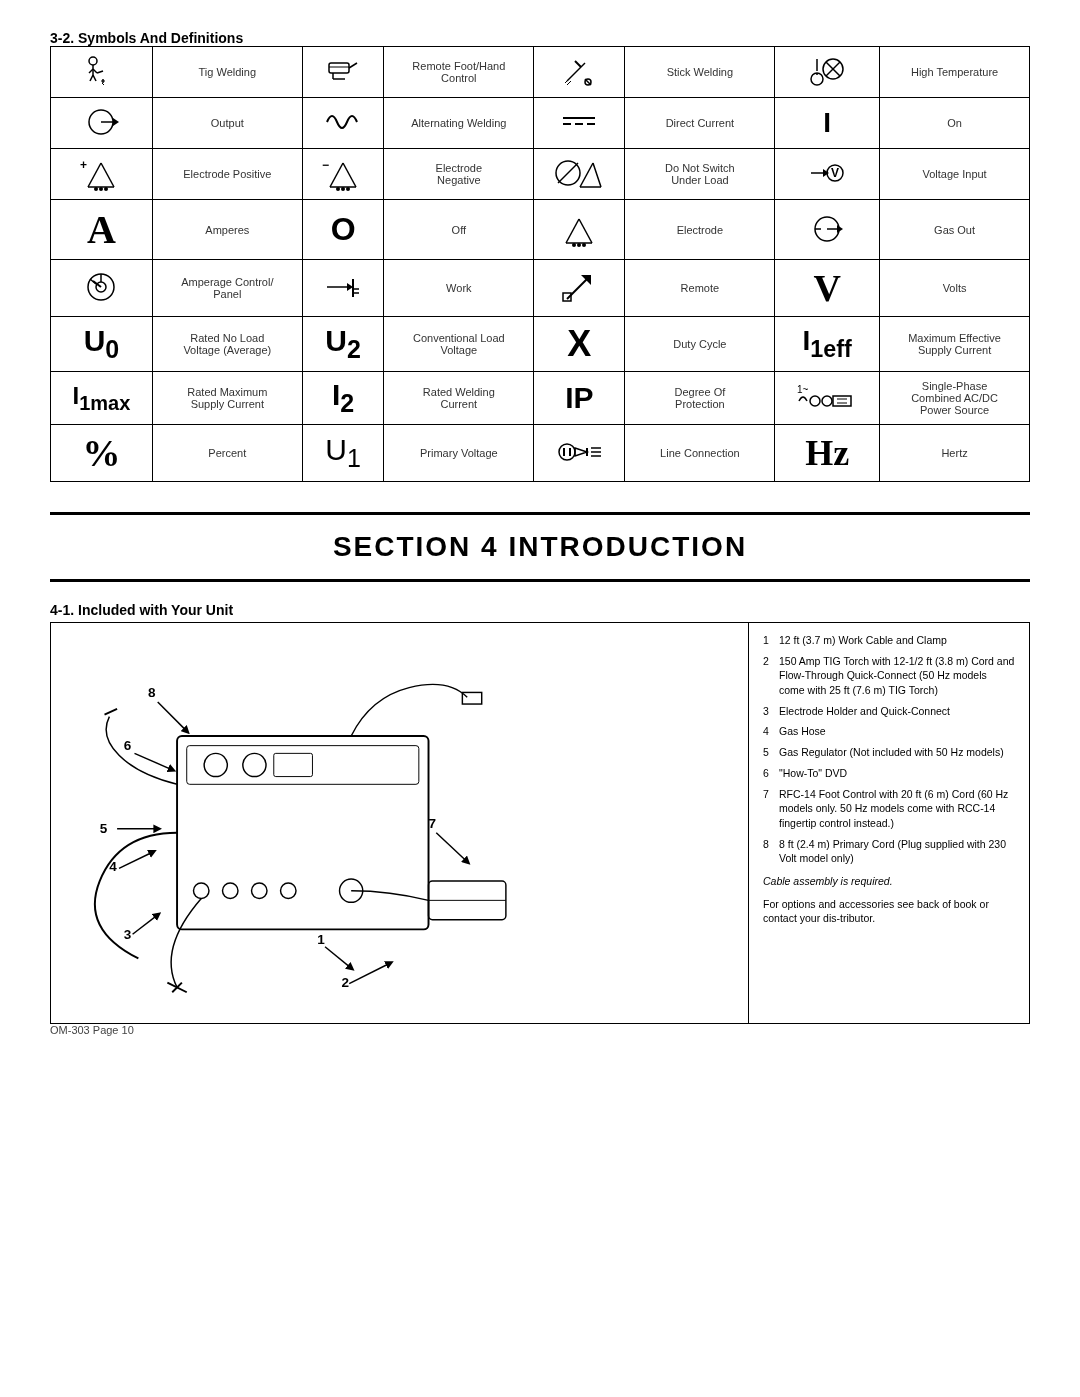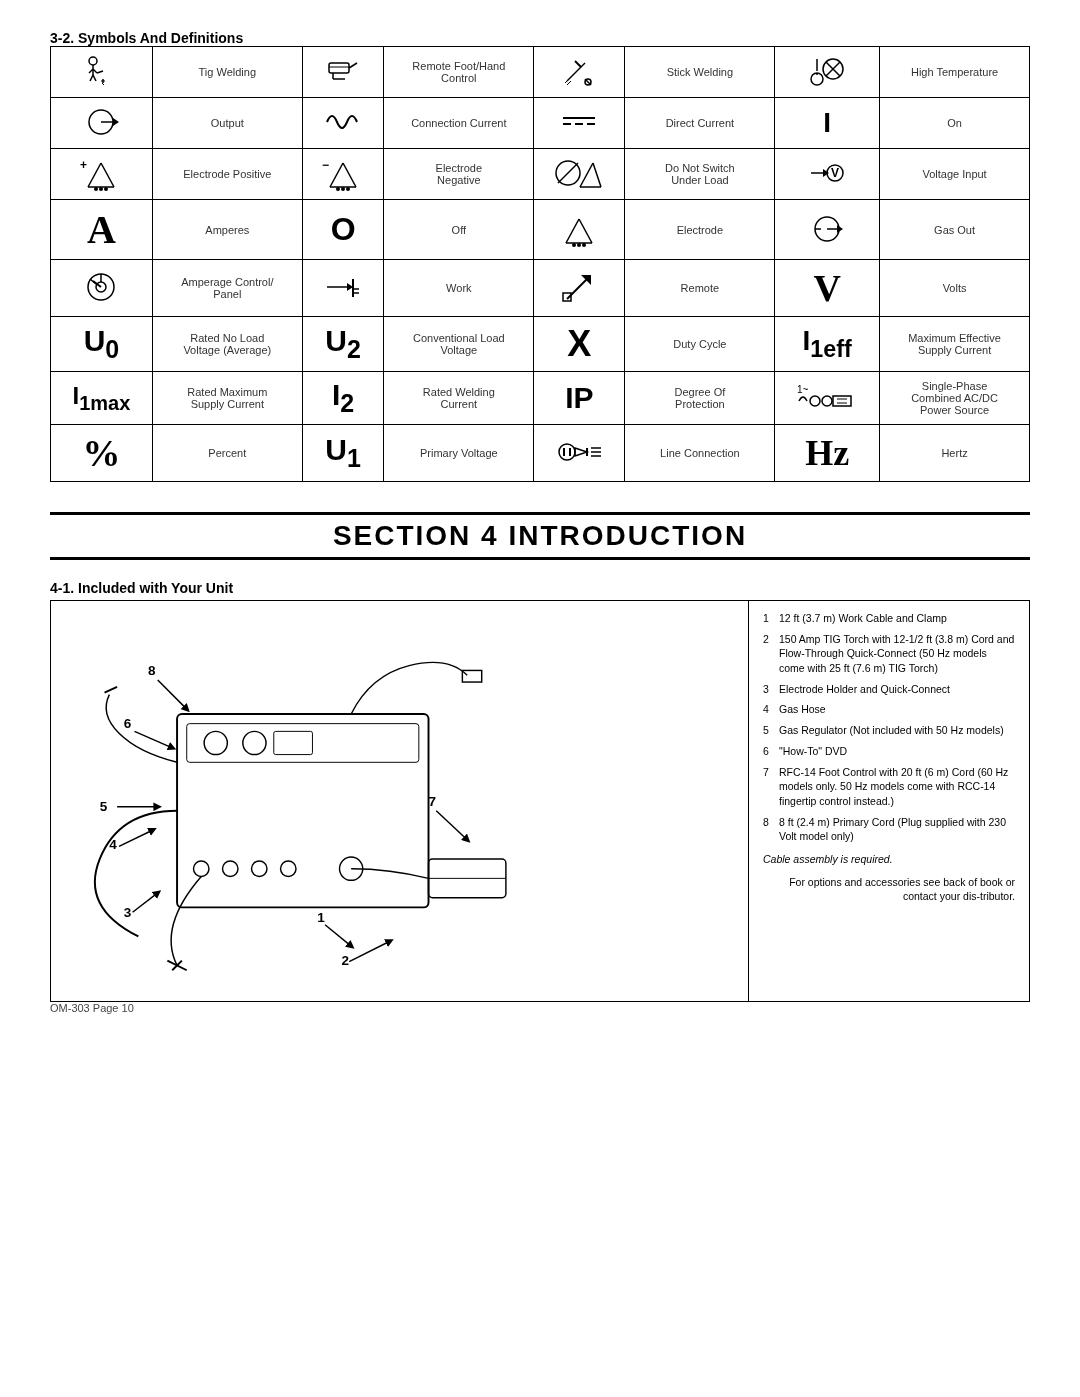--- a/index.html
+++ b/index.html
@@ -45,21 +45,21 @@
       color: #333;
     }
 
     
     .section4-title {
       text-align: center;
       font-size: 28px;
       font-weight: bold;
       border-top: 3px solid #000;
       border-bottom: 3px solid #000;
-      padding: 5px 0;
+      padding: 16px 0;
       margin-bottom: 20px;
       letter-spacing: 2px;
     }
 
     .subsection-heading {
       font-size: 14px;
       font-weight: bold;
       margin-bottom: 4px;
     }
 
@@ -167,21 +167,21 @@
           <line x1="18" y1="18" x2="30" y2="18" stroke="#000" stroke-width="1.5"></line>
           <polygon points="30,14 36,18 30,22" fill="#000"></polygon>
         </svg>
       </td>
       <td class="label-cell">Output</td>
       <td class="symbol-cell">
         <svg width="36" height="36" viewBox="0 0 36 36">
           <path d="M2,18 Q7,6 12,18 Q17,30 22,18 Q27,6 32,18" fill="none" stroke="#000" stroke-width="2"></path>
         </svg>
       </td>
-      <td class="label-cell">Connection Current</td>
+      <td class="label-cell">Alternating Welding</td>
       <td class="symbol-cell">
         <svg width="36" height="36" viewBox="0 0 36 36">
           <line x1="2" y1="14" x2="34" y2="14" stroke="#000" stroke-width="2"></line>
           <line x1="2" y1="20" x2="10" y2="20" stroke="#000" stroke-width="2"></line>
           <line x1="14" y1="20" x2="22" y2="20" stroke="#000" stroke-width="2"></line>
           <line x1="26" y1="20" x2="34" y2="20" stroke="#000" stroke-width="2"></line>
         </svg>
       </td>
       <td class="label-cell">Direct Current</td>
       <td class="symbol-cell">
@@ -357,21 +357,21 @@
       </td>
       <td class="label-cell">Single-Phase<br>Combined AC/DC<br>Power Source</td>
     </tr>
 
     <tr>
       <td class="symbol-cell">
         <span style="font-size:38px;font-weight:bold;font-family:serif;">%</span>
       </td>
       <td class="label-cell">Percent</td>
       <td class="symbol-cell">
-        <span style="font-size:30px;font-weight:bold;">U<sub>1</sub></span>
+        <span style="font-size:30px;font-weight:normal;">U<sub>1</sub></span>
       </td>
       <td class="label-cell">Primary Voltage</td>
       <td class="symbol-cell">
         <svg width="44" height="36" viewBox="0 0 44 36">
 
           <circle cx="10" cy="18" r="8" fill="none" stroke="#000" stroke-width="1.5"></circle>
           <line x1="7" y1="14" x2="7" y2="22" stroke="#000" stroke-width="2"></line>
           <line x1="13" y1="14" x2="13" y2="22" stroke="#000" stroke-width="2"></line>
           <polygon points="18,14 30,18 18,22" fill="none" stroke="#000" stroke-width="1.5"></polygon>
           <line x1="30" y1="14" x2="30" y2="22" stroke="#000" stroke-width="2"></line>
@@ -485,17 +485,17 @@
     </div>
     <div class="unit-list-item">
       <span class="num">7</span>
       <span>RFC-14 Foot Control with 20 ft (6 m) Cord (60 Hz models only. 50 Hz models come with RCC-14 fingertip control instead.)</span>
     </div>
     <div class="unit-list-item">
       <span class="num">8</span>
       <span>8 ft (2.4 m) Primary Cord (Plug supplied with 230 Volt model only)</span>
     </div>
     <div style="margin-top:8px;font-style:italic;">Cable assembly is required.</div>
-    <div style="margin-top:8px;text-align:right;">For options and accessories see back of book or contact your dis-tributor.</div>
+    <div style="margin-top:8px;">For options and accessories see back of book or contact your dis-tributor.</div>
   </div>
 </div>
 
 <div class="page-footer">OM-303 Page 10</div>
 
 </body></html>

